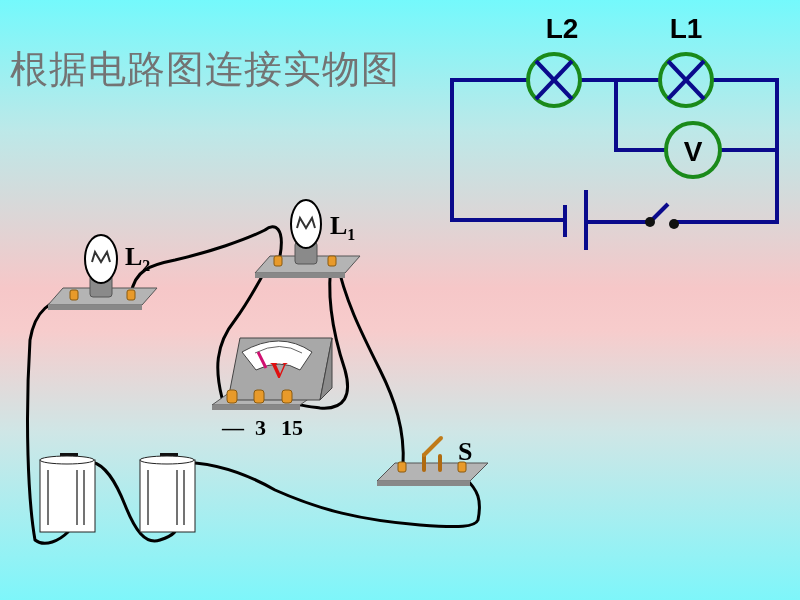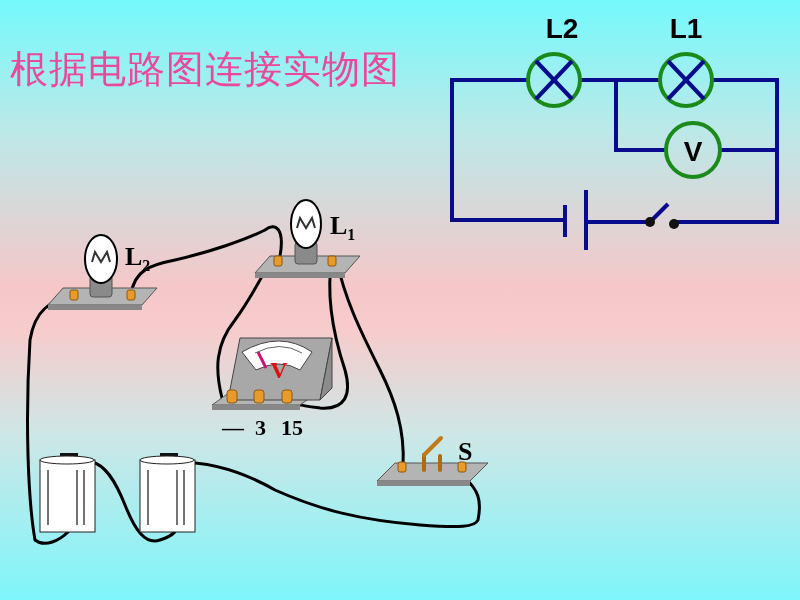--- a/index.html
+++ b/index.html
@@ -1,19 +1,19 @@
 <!DOCTYPE html>
 <html><head>
 <meta charset="utf-8">
 <style>
   html,body{margin:0;padding:0;}
   body{width:800px;height:600px;overflow:hidden;position:relative;
     background:linear-gradient(180deg,#74f9fc 0%,#bde8e8 22%,#f6c7c8 48%,#f7cccc 55%,#cfe6e6 72%,#7ef6fa 100%);
     font-family:"Liberation Sans",sans-serif;}
-  .title{position:absolute;left:10px;top:44px;font-size:38px;color:#ec4899;font-family:Liberation Sans, sans-serif;letter-spacing:1px;}
+  .title{position:absolute;left:10px;top:44px;font-size:38px;color:#737373;font-family:Liberation Sans, sans-serif;letter-spacing:1px;}
   svg{position:absolute;left:0;top:0;}
   .sch-label{font-family:"Liberation Sans",sans-serif;font-weight:bold;font-size:28px;fill:#000;}
   .serif{font-family:"Liberation Serif",serif;font-weight:bold;fill:#000;}
 </style>
 </head>
 <body>
 
 <div class="title">根据电路图连接实物图</div>
 
 <svg width="800" height="600" viewBox="0 0 800 600">

